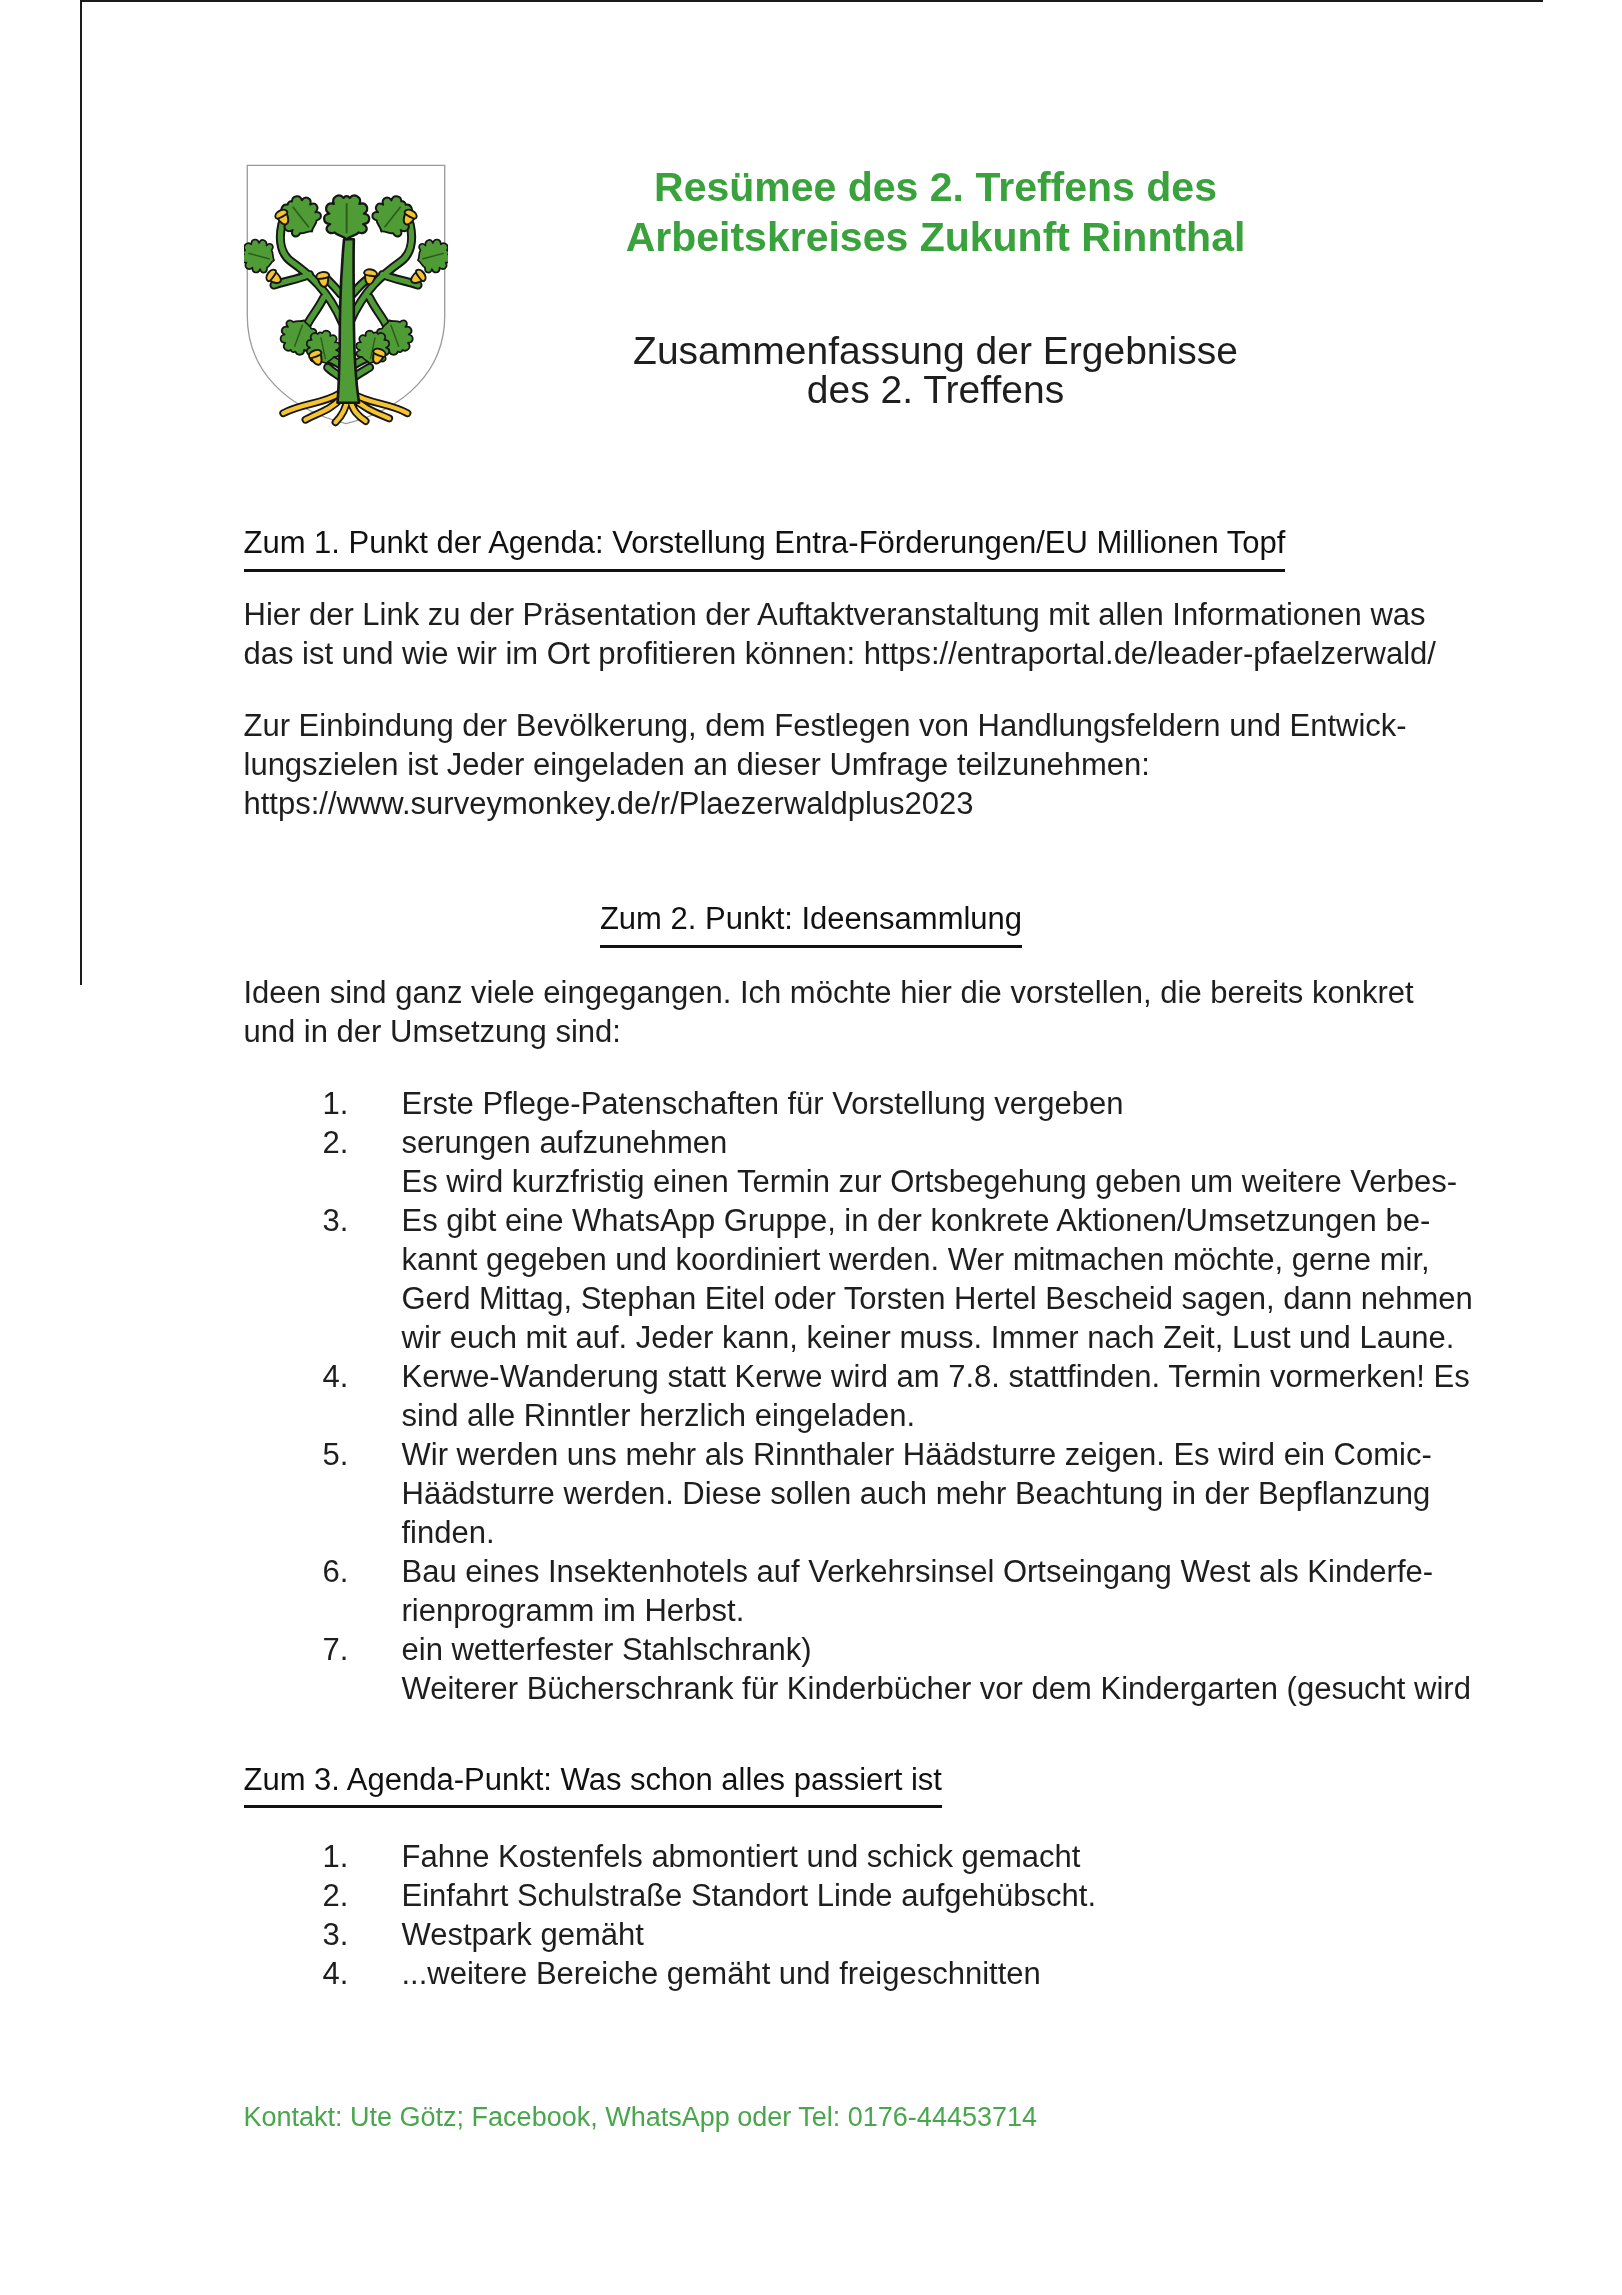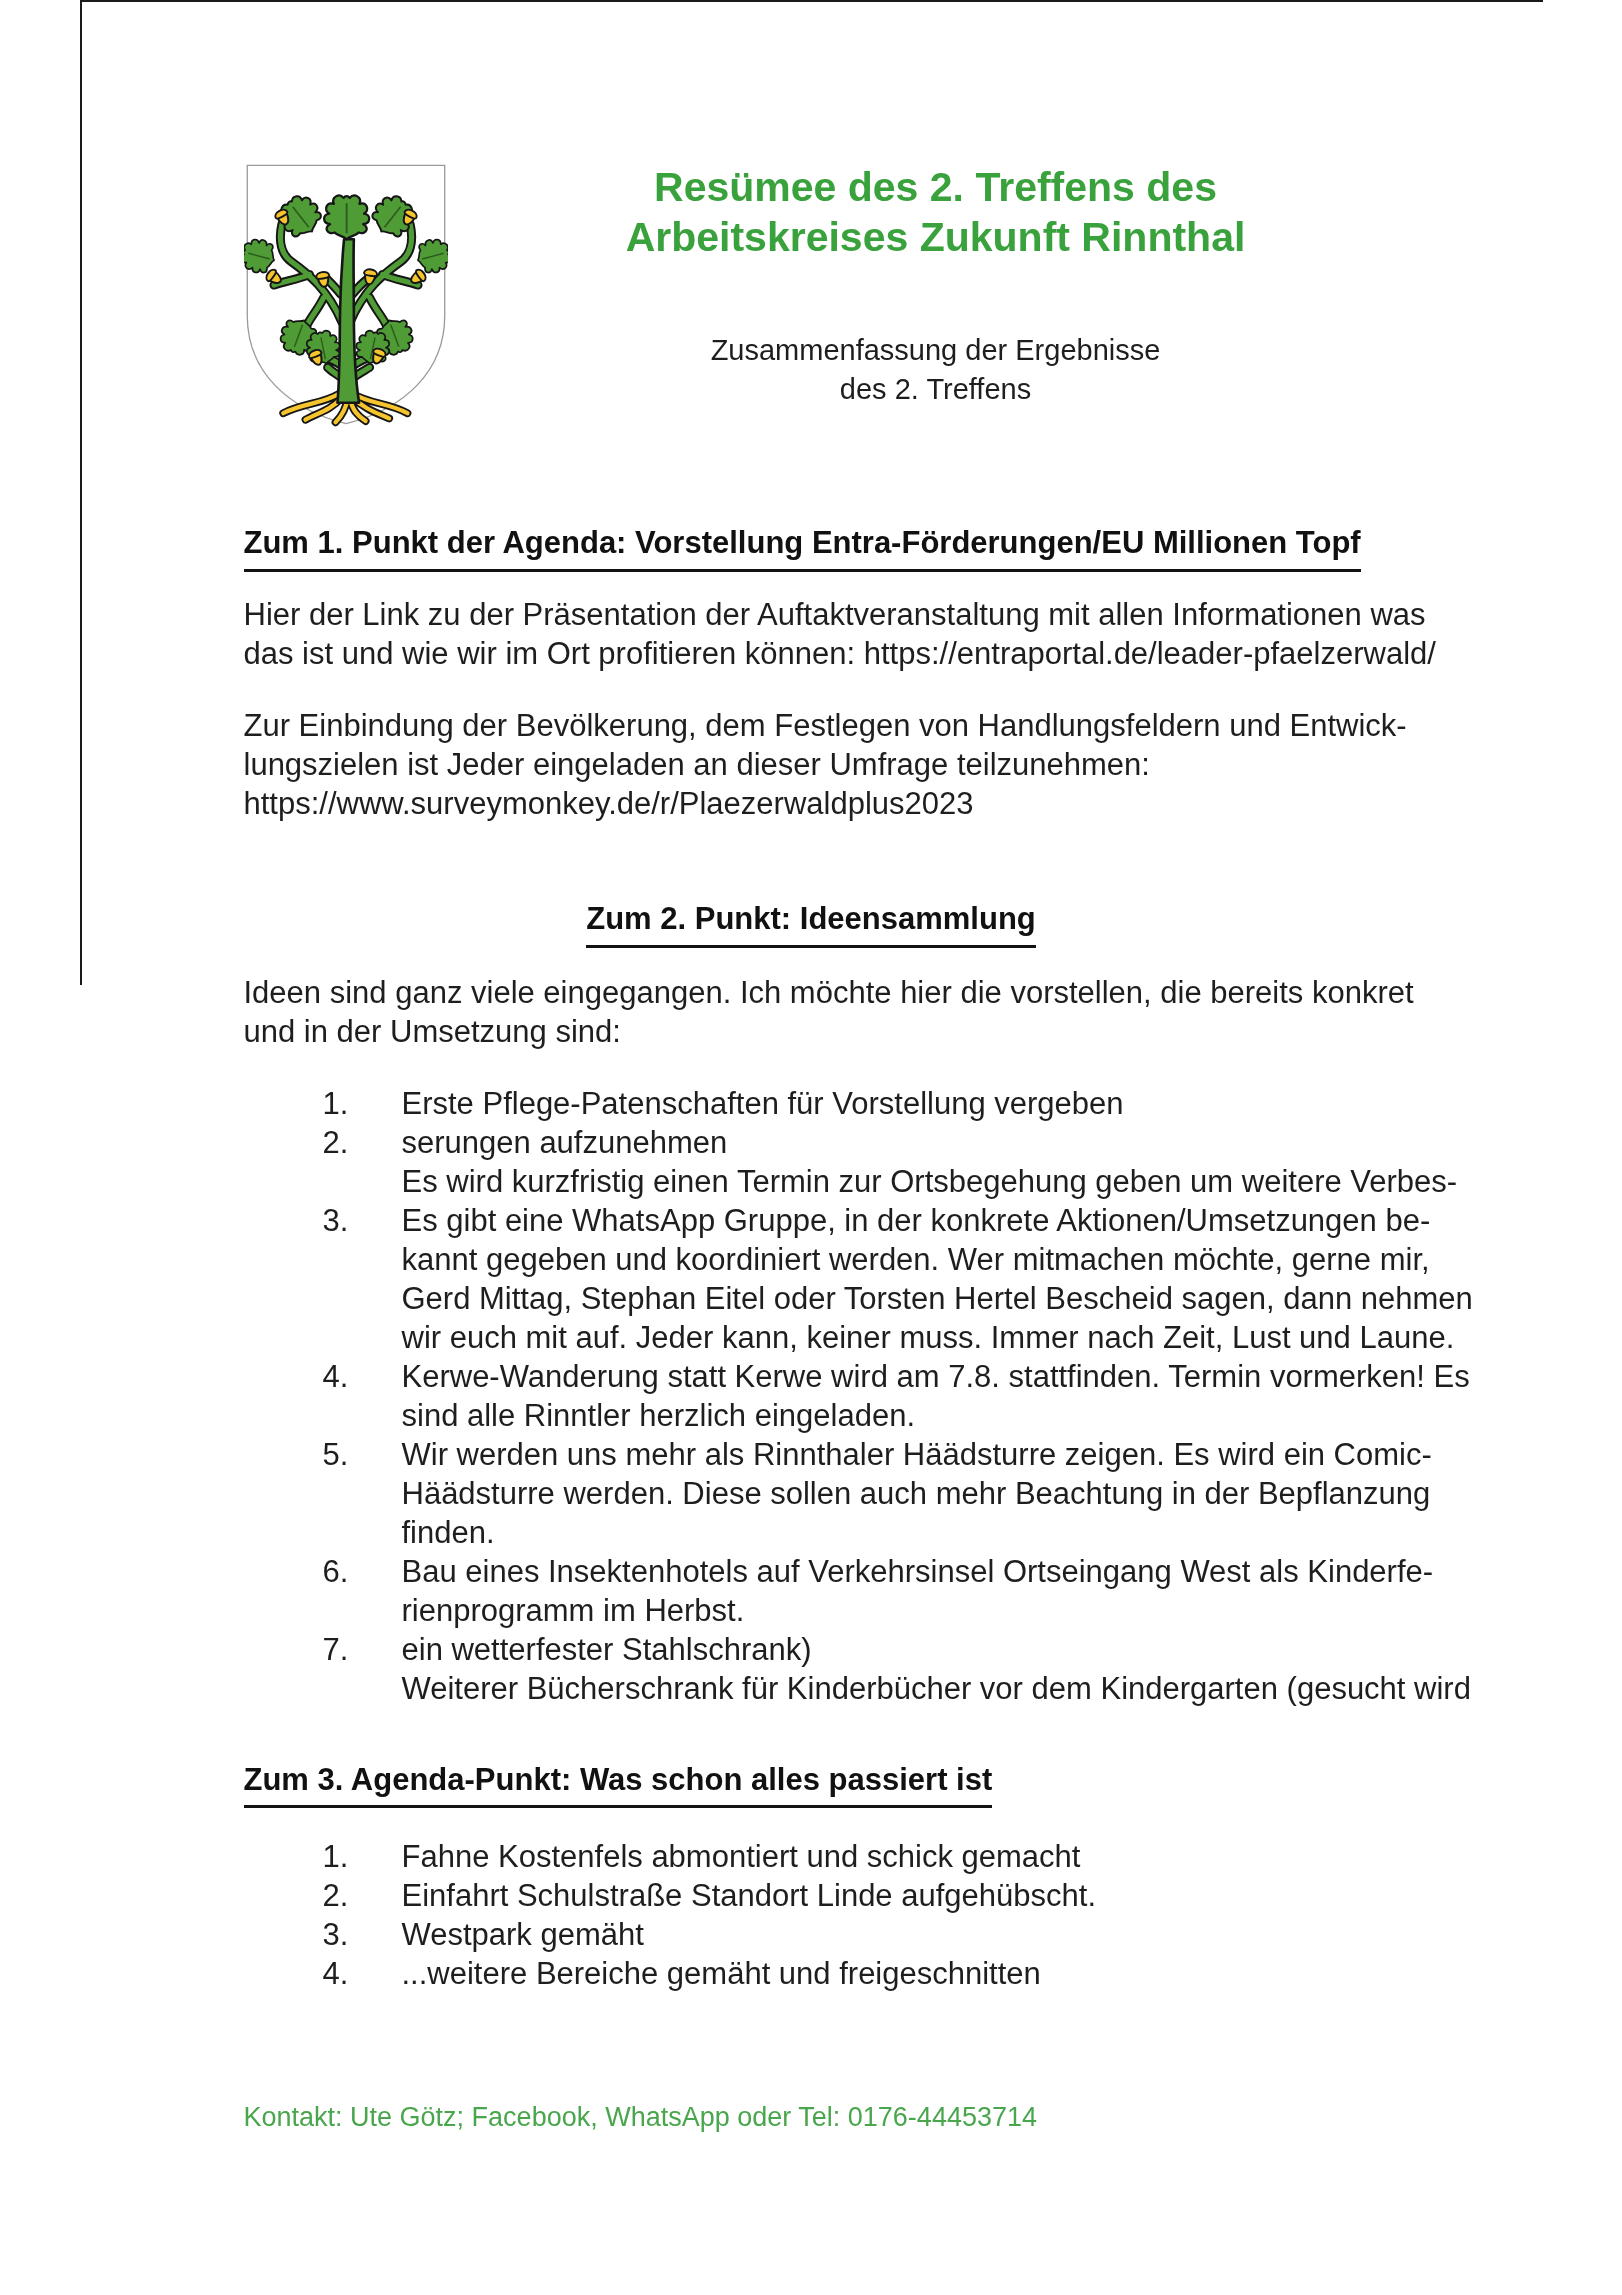--- a/index.html
+++ b/index.html
@@ -7,25 +7,25 @@
   body { font-family:"Liberation Sans","DejaVu Sans",sans-serif; color:#1e1e1e; }
   .page { position:relative; width:1463px; height:2295px; background:#fff; overflow:hidden; margin:0 auto; }
   .edge-top { position:absolute; top:0; left:0; width:1623px; height:2px; background:#1a1a1a; }
   .edge-left { position:absolute; top:0; left:0; width:2px; height:985px; background:#1a1a1a; }
 
   header { position:relative; height:523px; }
   .crest { position:absolute; left:164px; top:162px; width:204px; height:265px; }
   .crest svg { width:100%; height:100%; display:block; }
   .titles { position:absolute; left:249px; right:0; top:162px; text-align:center; }
   .title { font-size:41px; line-height:50px; font-weight:bold; color:#3aa23c; }
-  .subtitle { margin-top:69px; font-size:29px; line-height:39px; color:#1e1e1e; }
+  .subtitle { margin-top:69px; font-size:39px; line-height:39px; color:#1e1e1e; }
 
   main { padding:0 164px; font-size:31px; line-height:39px; }
   .ln { white-space:nowrap; }
-  .h { font-weight:bold; color:#111; white-space:nowrap; }
+  .h { font-weight:normal; color:#111; white-space:nowrap; }
   .h .hl { border-bottom:3.9px solid #121212; padding-bottom:6.5px; display:inline-block; }
   .h1 { margin-top:0; }
   .p1 { margin-top:23.6px; }
   .p2 { margin-top:33px; }
   .h2 { margin-top:76px;text-align:center; }
   .intro { margin-top:25px; }
   .list { margin-top:33px; padding-left:79px; }
   .list2 { margin-top:29px; }
   .h3 { margin-top:52px; }
   .li { display:flex; }

